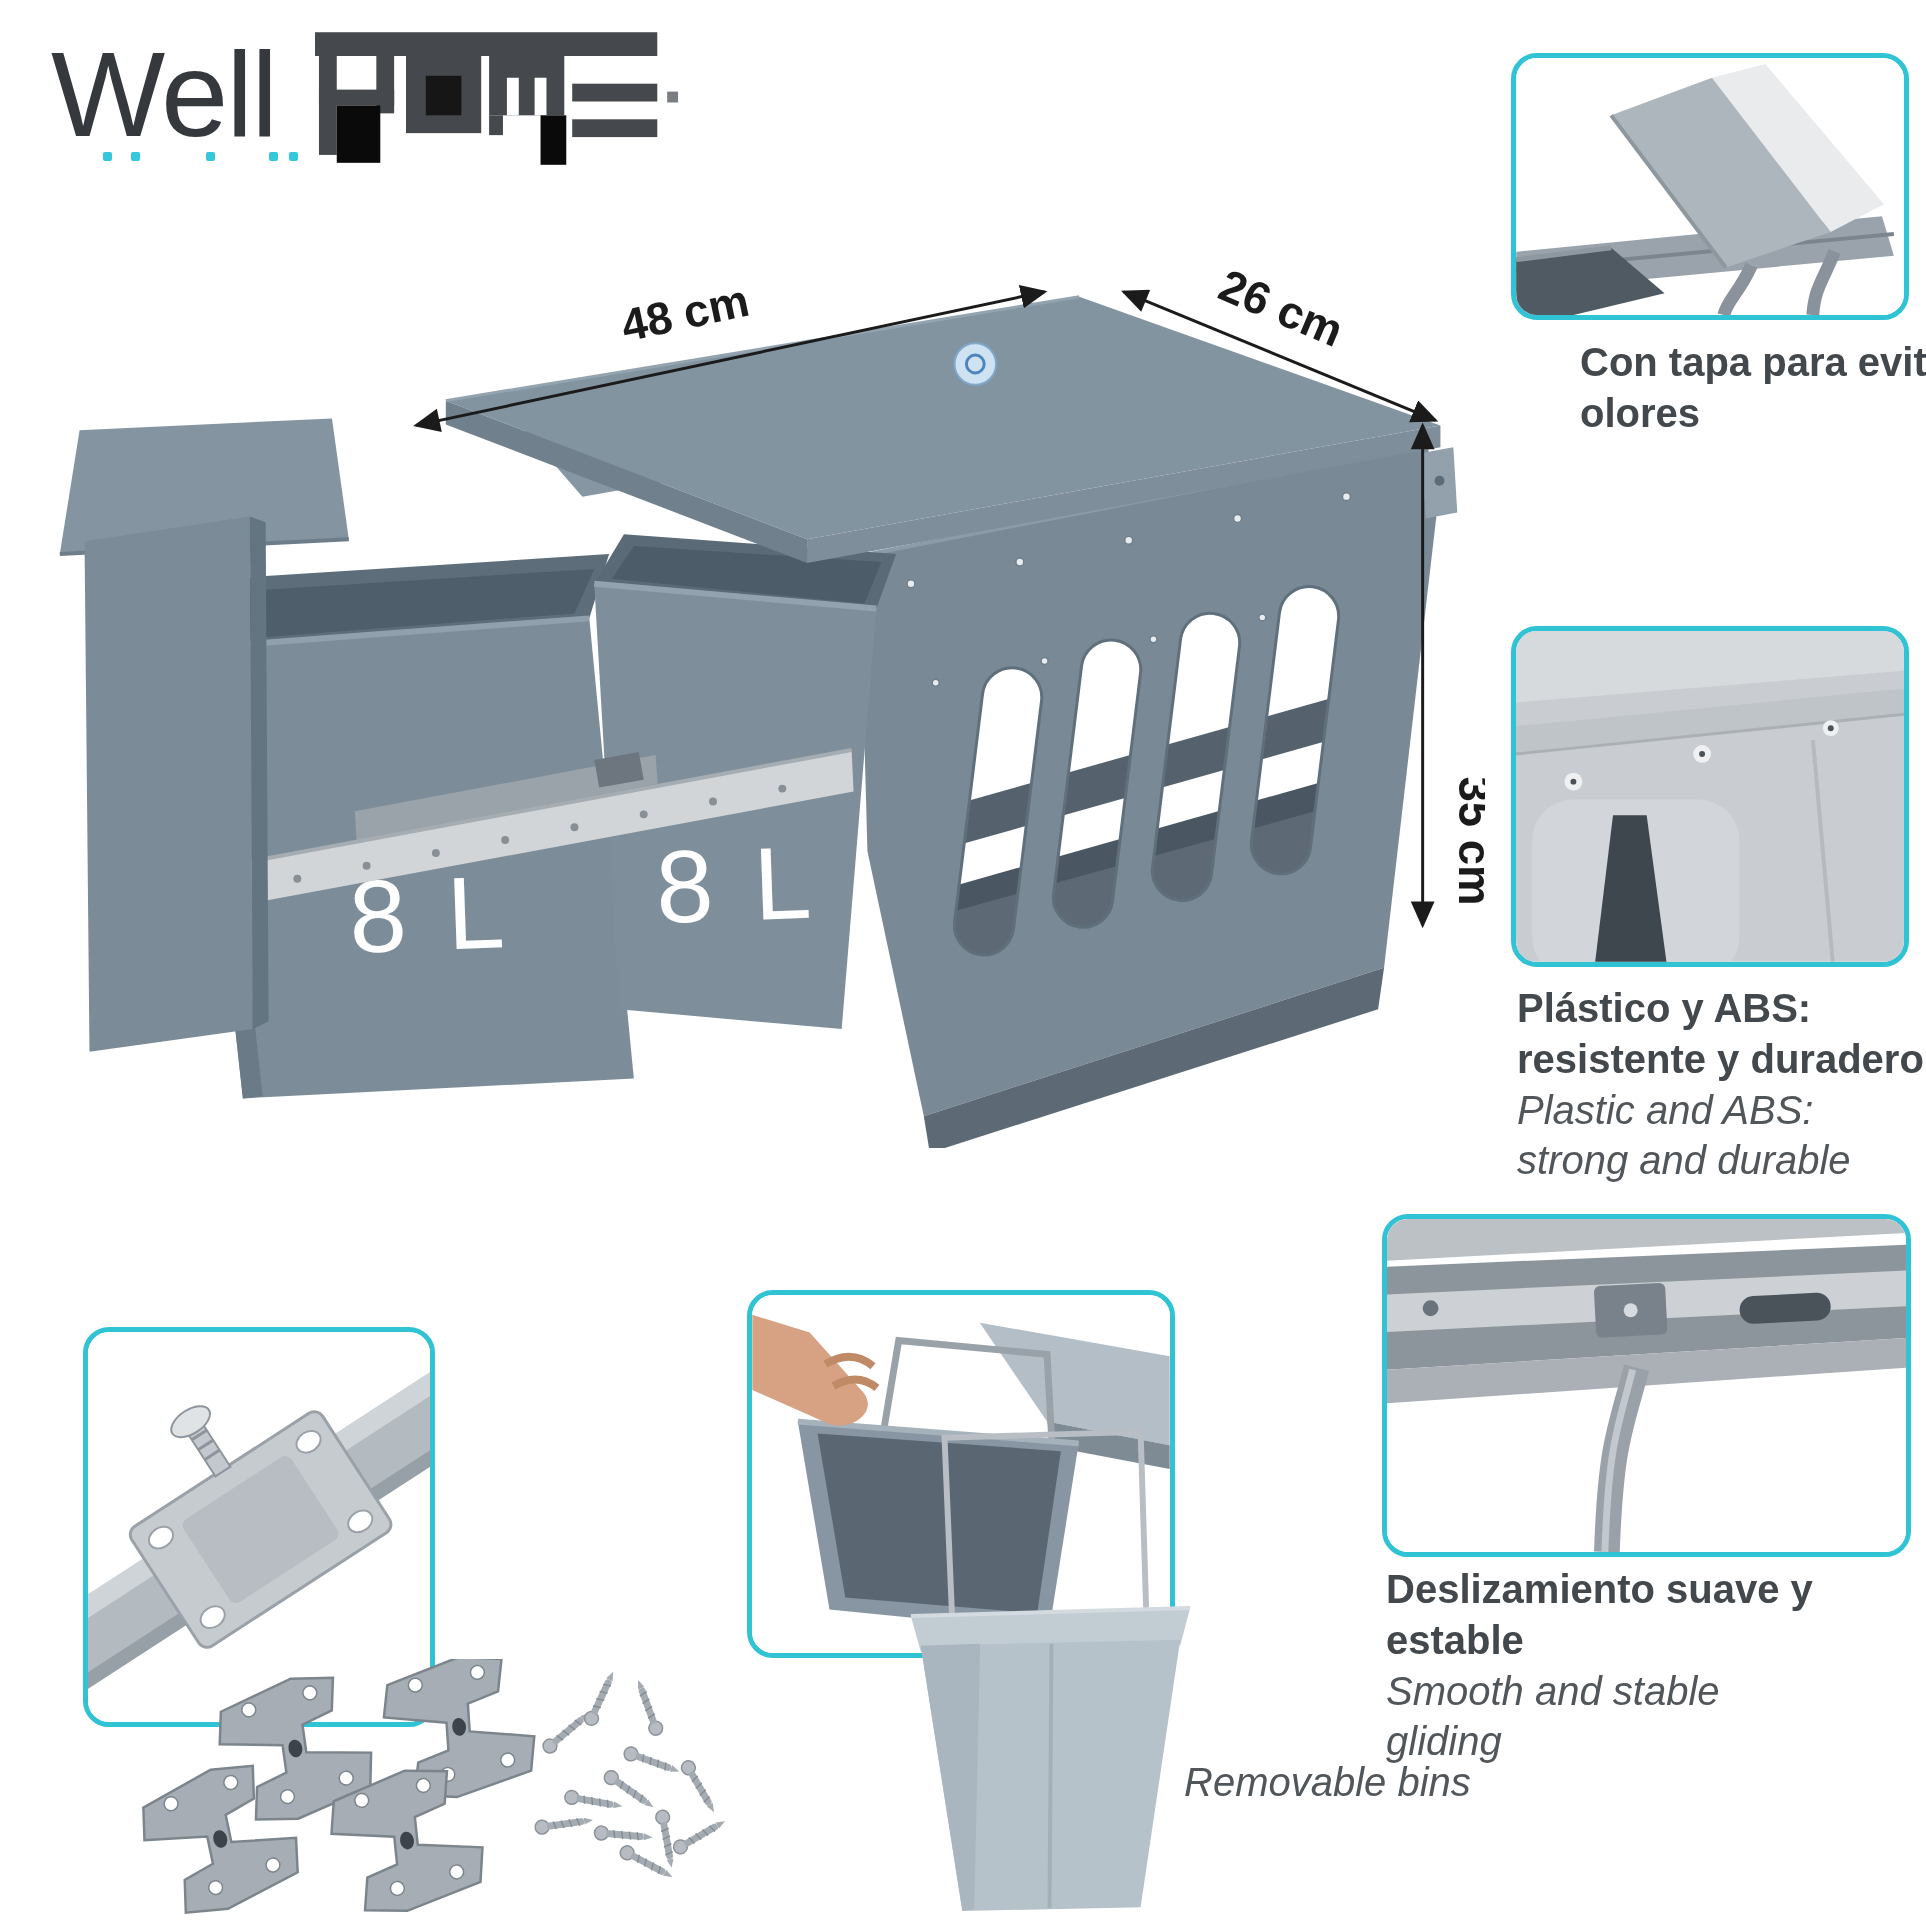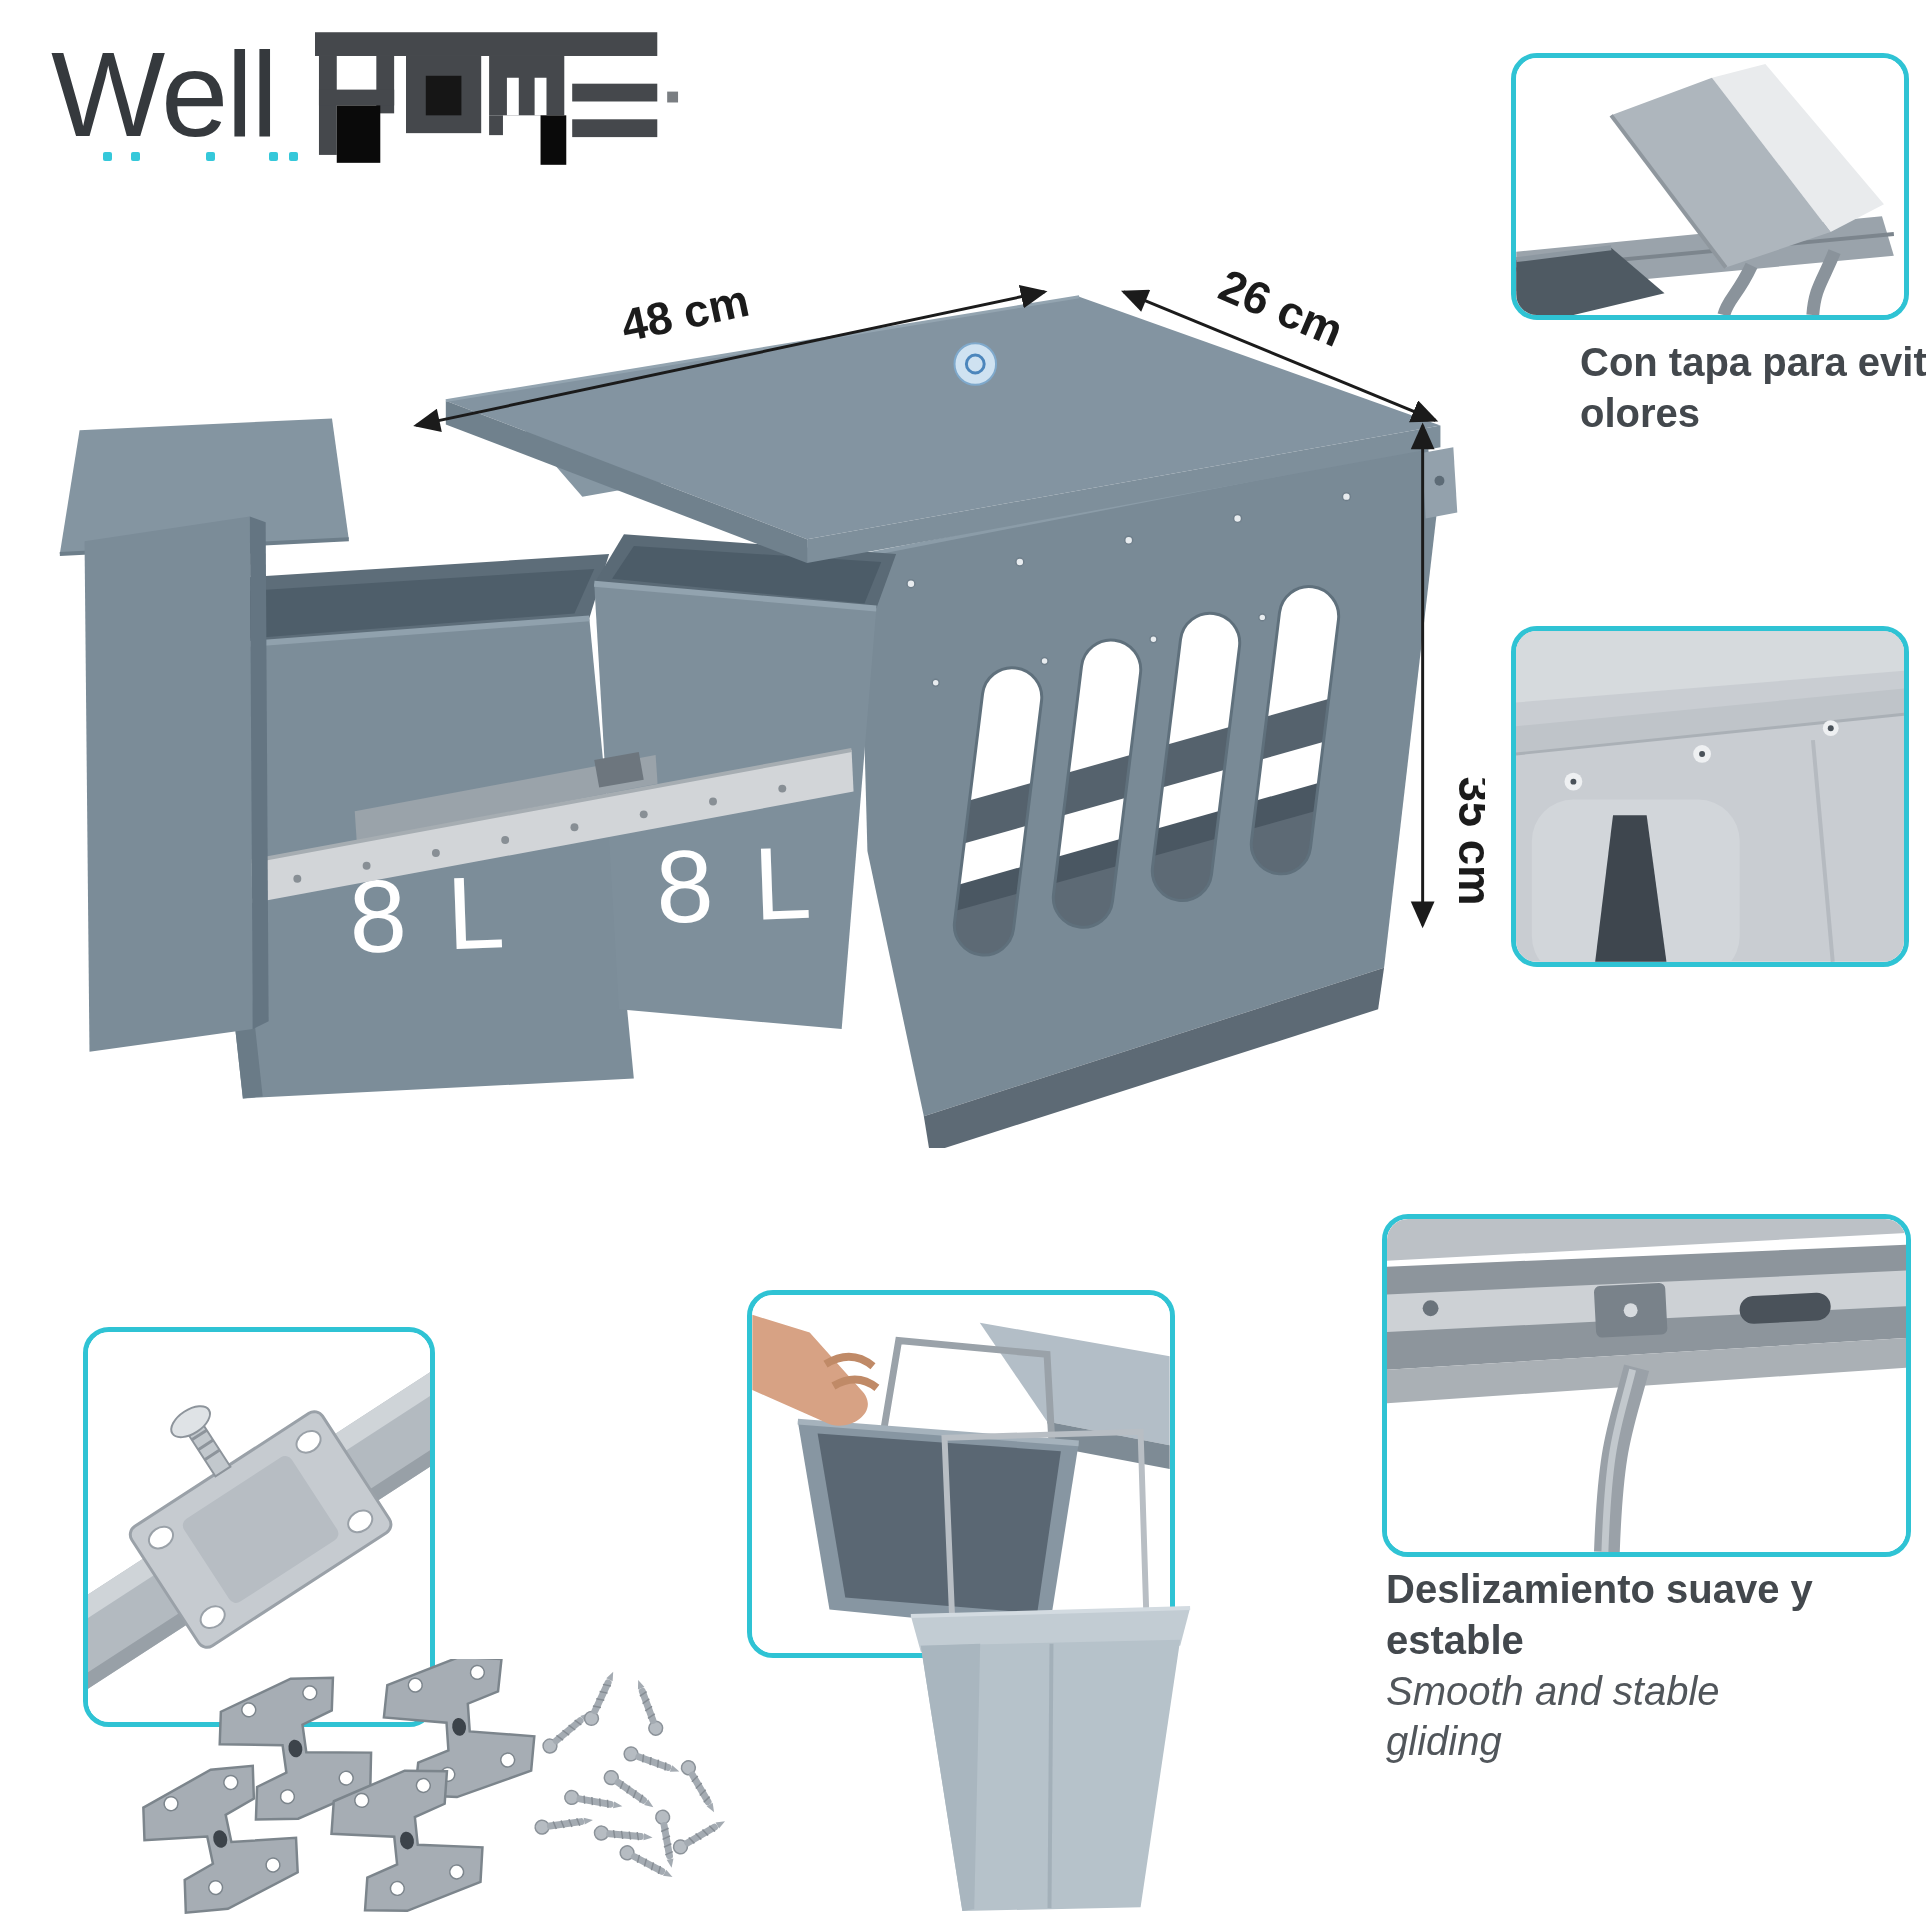--- a/index.html
+++ b/index.html
@@ -206,20 +206,24 @@
         <circle cx="188" cy="124" r="9" fill="#eef0f2"></circle>
           <circle cx="188" cy="124" r="3" fill="#4a525a"></circle>
         <circle cx="318" cy="98" r="8" fill="#eef0f2"></circle>
           <circle cx="318" cy="98" r="3" fill="#4a525a"></circle>
       </g>
       <rect x="16" y="170" width="210" height="180" rx="42" fill="#d2d6da"></rect>
       <polygon points="98,186 132,186 152,334 80,334" fill="#3e464e"></polygon>
       <line x1="300" y1="110" x2="320" y2="334" stroke="#b5bac0" stroke-width="4"></line>
     </svg>
   </div>
+  <div class="cap" style="left:1517px;top:983px;width:410px">
+    <h3 class="cap-title">Plástico y ABS: resistente y duradero</h3>
+    <p class="cap-sub">Plastic and ABS: strong and durable</p>
+  </div>
 
   <div class="pbox" style="left:83px;top:1327px;width:352px;height:400px">
     <svg viewBox="0 0 346 394">
       <rect width="346" height="394" fill="#ffffff"></rect>
       <g transform="rotate(-33 173 197)">
         <rect x="-80" y="160" width="520" height="80" fill="#b3bac0"></rect>
         <rect x="-80" y="160" width="520" height="20" fill="#cfd4d8"></rect>
         <rect x="-80" y="226" width="520" height="14" fill="#98a0a7"></rect>
         <rect x="58" y="128" width="230" height="144" rx="10" fill="#c6cbd0" stroke="#9aa1a8" stroke-width="3"></rect>
         <rect x="108" y="150" width="130" height="100" rx="8" fill="#b7bdc3"></rect>
@@ -287,20 +291,21 @@
 
   <svg class="overlay" style="left:891px;top:1416px" width="317" height="505" viewBox="0 0 320 510">
     <path d="M62,212 L54,22 L252,16 L258,208" stroke="#b8bec4" stroke-width="6" fill="none"></path>
     <polygon points="20,202 302,194 292,232 30,238" fill="#c2ccd3"></polygon>
     <polygon points="30,232 292,226 252,496 72,500" fill="#b6c2ca"></polygon>
     <polygon points="30,232 90,230 84,498 72,500" fill="#a9b6bf"></polygon>
     <line x1="162" y1="230" x2="160" y2="497" stroke="#a3b0b9" stroke-width="4"></line>
     <line x1="20" y1="202" x2="302" y2="194" stroke="#d3dbe1" stroke-width="4"></line>
   </svg>
   <div class="cap" style="left:1184px;top:1757px;width:337px">
+    <p class="cap-sub">Removable bins</p>
   </div>
 
   <div class="pbox" style="left:1382px;top:1214px;width:529px;height:343px">
     <svg viewBox="0 0 524 336">
       <rect width="524" height="336" fill="#ffffff"></rect>
       <polygon points="0,0 524,0 524,14 0,42" fill="#bcc1c6"></polygon>
       <polygon points="0,48 524,26 524,120 0,152" fill="#8d959c"></polygon>
       <polygon points="0,76 524,52 524,88 0,114" fill="#cdd1d5"></polygon>
       <rect x="210" y="66" width="72" height="52" rx="6" fill="#79828a" transform="rotate(-3 246 92)"></rect>
       <circle cx="246" cy="92" r="7" fill="#d7dbdf"></circle>

